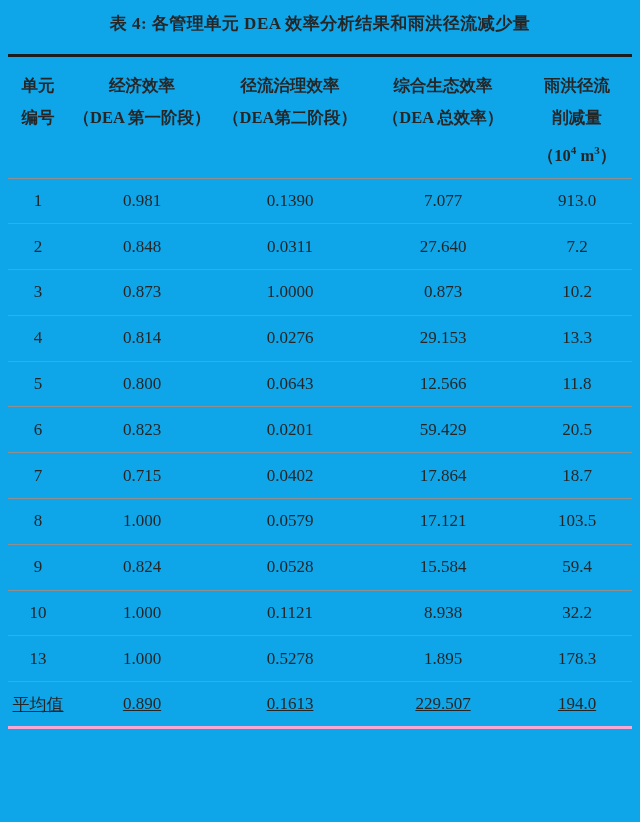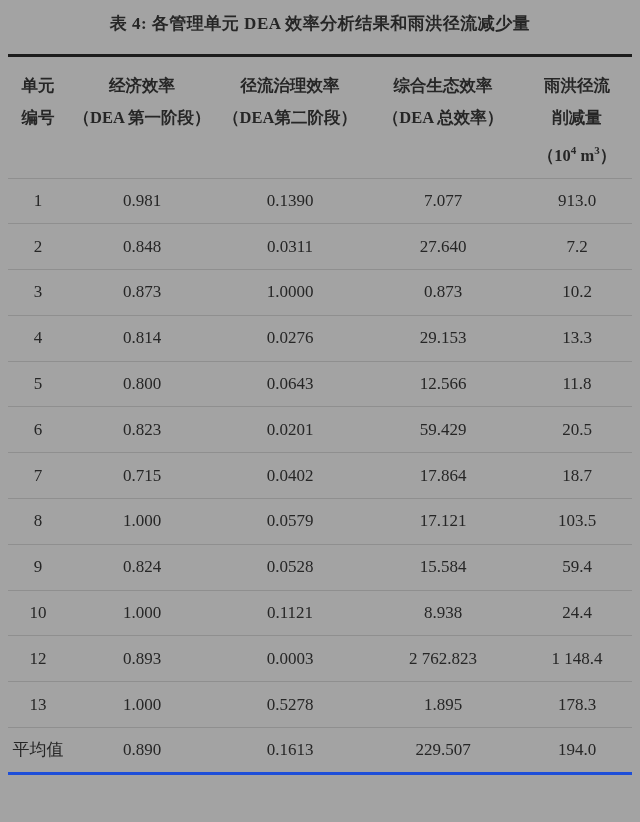--- a/index.html
+++ b/index.html
@@ -3,21 +3,21 @@
 <meta charset="utf-8">
 <style>
   * { margin: 0; padding: 0; box-sizing: border-box; }
   html, body {
     background: #ffffff;
     font-family: "Liberation Serif", "DejaVu Serif", serif;
   }
   #page {
     width: 640px;
     height: 822px;
-    background: #a3a3a3;
+    background: #0ea5e9;
     color: #262626;
     overflow: hidden;
   }
   .title {
     padding-top: 11px;
     height: 46px;
     text-align: center;
     font-size: 17px;
     font-weight: bold;
     line-height: 26px;
@@ -52,21 +52,22 @@
   }
   tbody td {
     height: 45.8px;
     text-align: center;
     vertical-align: middle;
     font-size: 17px;
     border-bottom: 1.5px solid #8f8f8f;
     white-space: nowrap;
   }
   tbody tr.last-row td {
-    border-bottom: 3px solid #1d4ed8;
+    border-bottom: 3px solid #f9a8d4;
+    text-decoration: underline;
   }
 </style>
 </head>
 <body>
 
 <div id="page">
 
   <div class="title">表 4: 各管理单元 DEA 效率分析结果和雨洪径流减少量</div>
 
   <table>
@@ -164,28 +165,21 @@
           <td>0.824</td>
           <td>0.0528</td>
           <td>15.584</td>
           <td>59.4</td>
         </tr>
         <tr>
           <td>10</td>
           <td>1.000</td>
           <td>0.1121</td>
           <td>8.938</td>
-          <td>24.4</td>
-        </tr>
-        <tr>
-          <td>12</td>
-          <td>0.893</td>
-          <td>0.0003</td>
-          <td>2 762.823</td>
-          <td>1 148.4</td>
+          <td>32.2</td>
         </tr>
         <tr>
           <td>13</td>
           <td>1.000</td>
           <td>0.5278</td>
           <td>1.895</td>
           <td>178.3</td>
         </tr>
         <tr class="last-row">
           <td>平均值</td>

